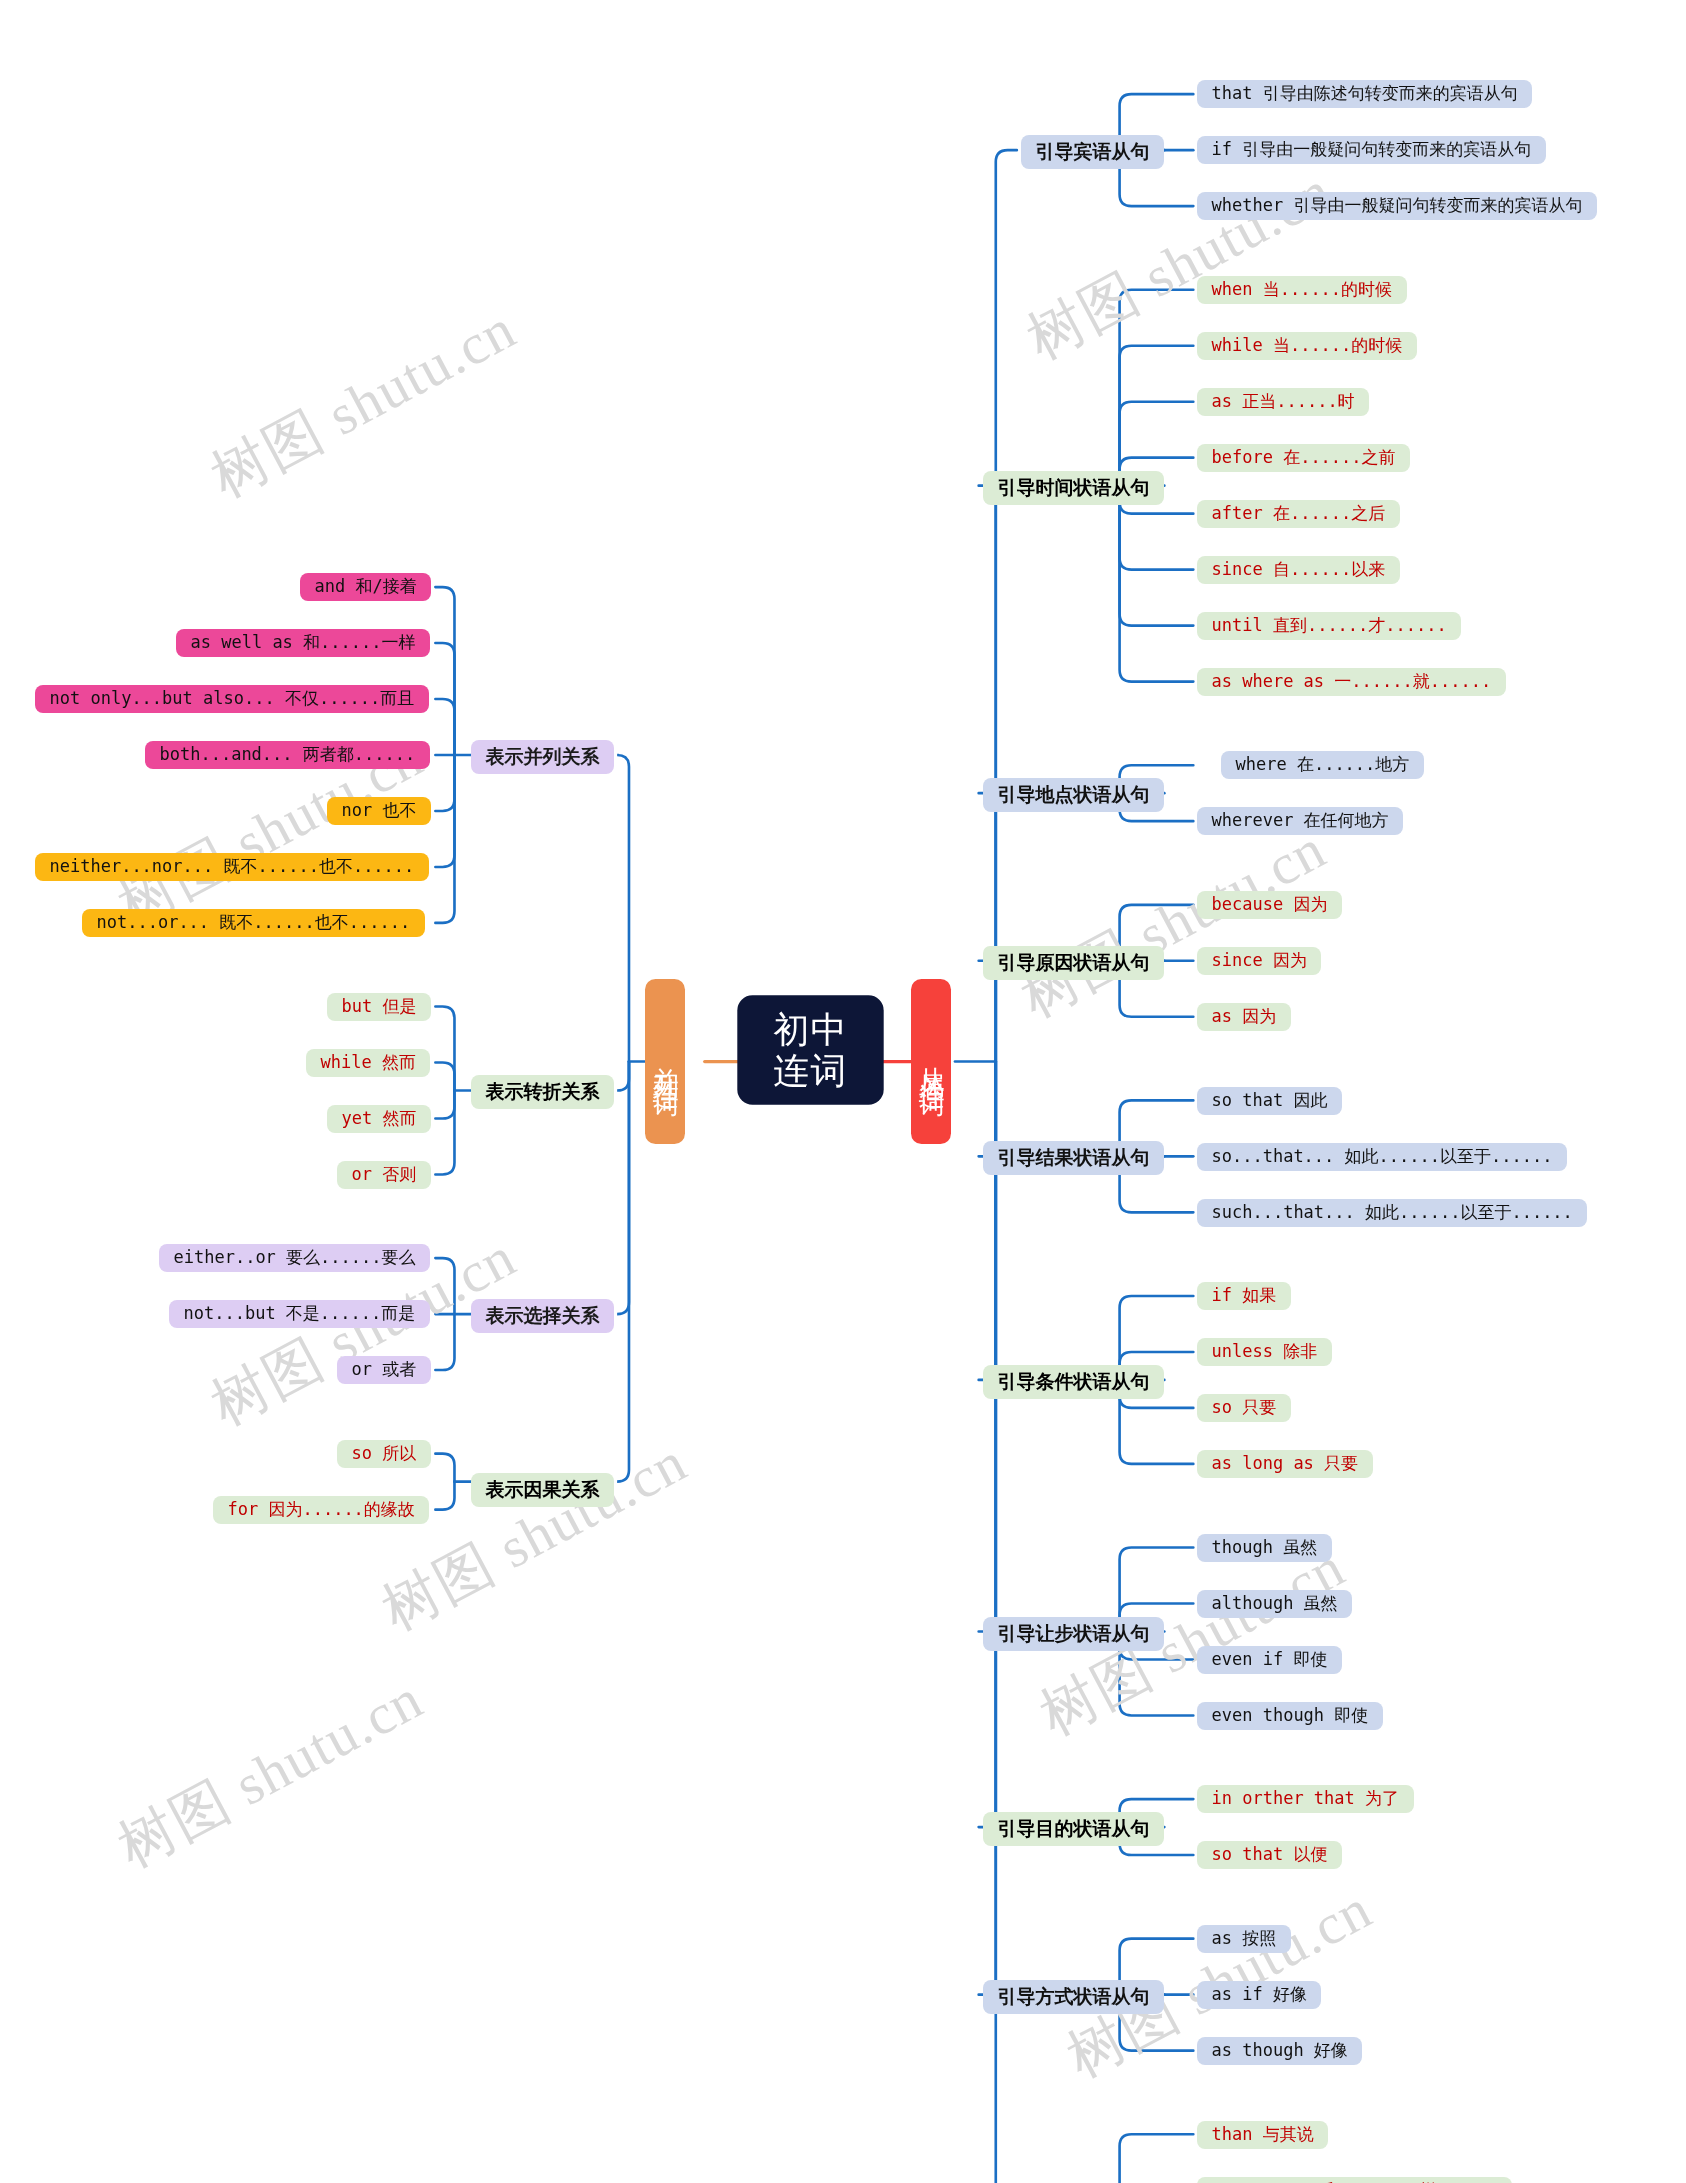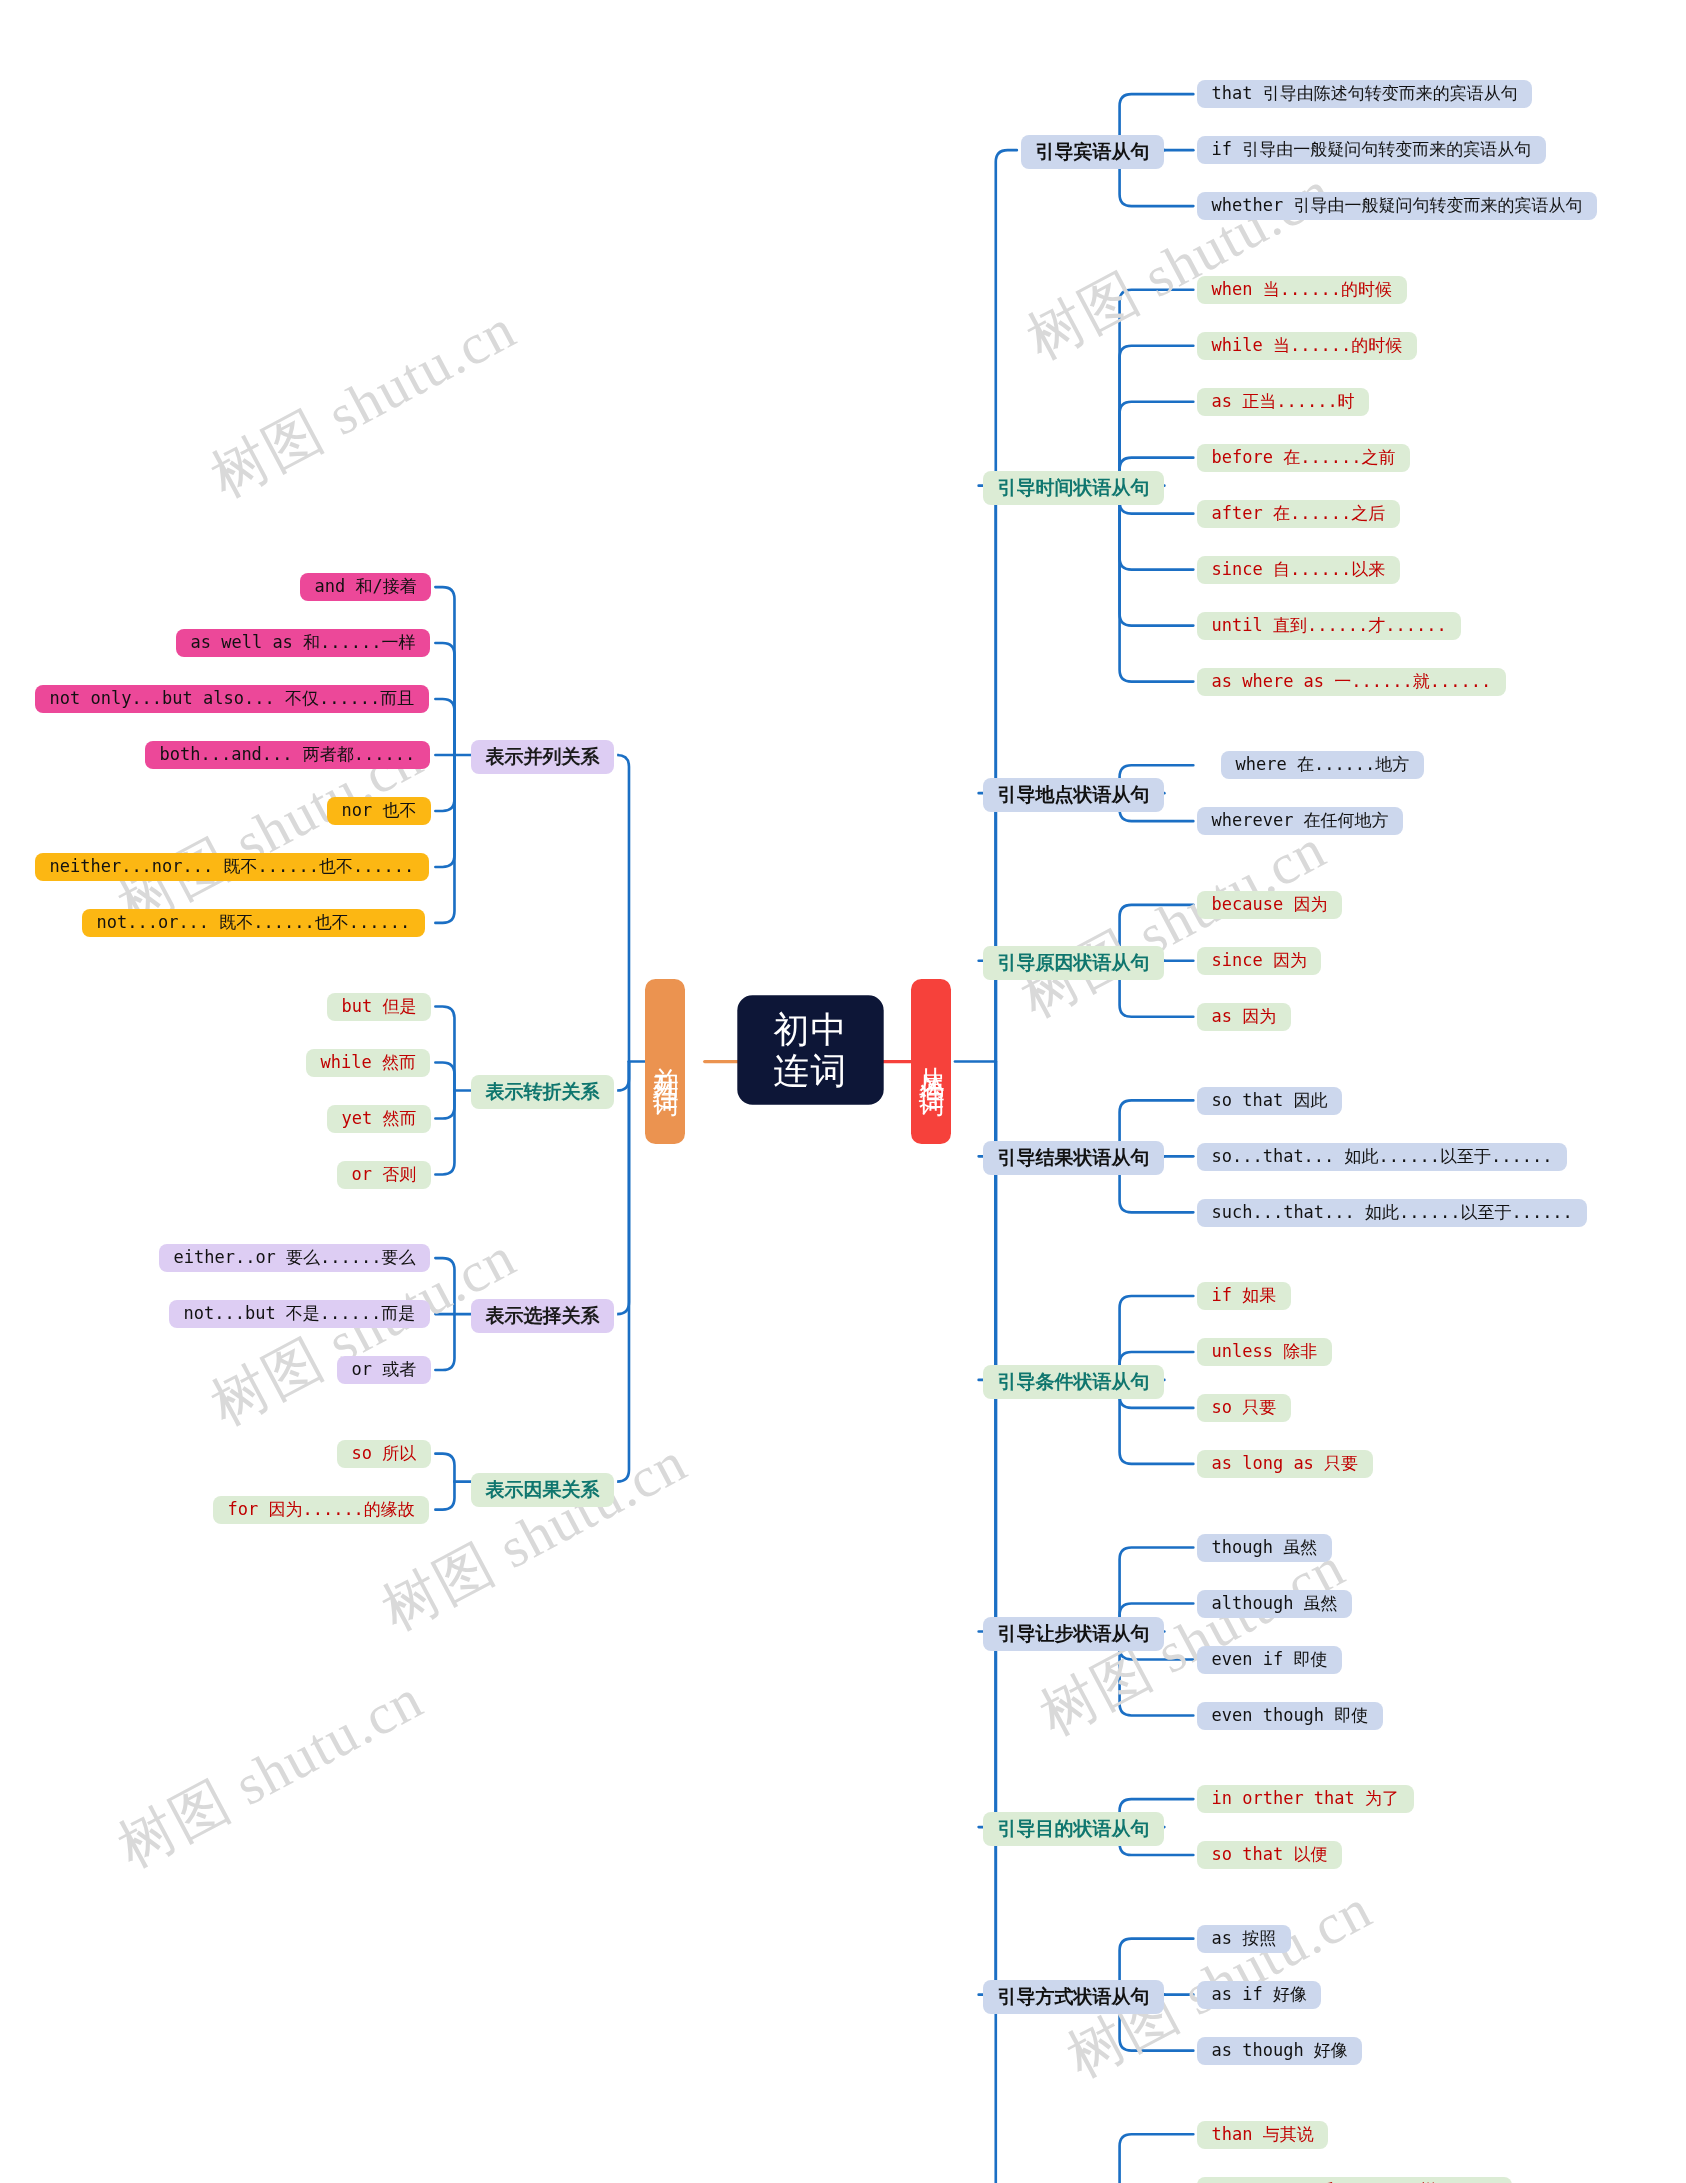--- a/index.html
+++ b/index.html
@@ -63,21 +63,21 @@
     letter-spacing:8px;
     padding:12px 5.3px;
     font-family:"Liberation Serif","DejaVu Serif",serif;
   }
   .vnode.orange { background:#eb9350; color:#ffffff; }
   .vnode.red    { background:#f6413b; color:#ffffff; }
 
   
   .l2 { font-size:19px; font-weight:bold; border-radius:8px; height:34px; }
   .l2.purple { background:#ddcdf3; color:#1a1a1a; }
-  .l2.green  { background:#dcecd5; color:#0f766e; }
+  .l2.green  { background:#dcecd5; color:#000000; }
   .l2.blue   { background:#ccd7ed; color:#111111; }
 
   
   .leaf {
     font-size:17px;
     border-radius:8px;
     height:28px;
     font-family:"DejaVu Sans Mono", monospace;
     letter-spacing:0px;
   }

